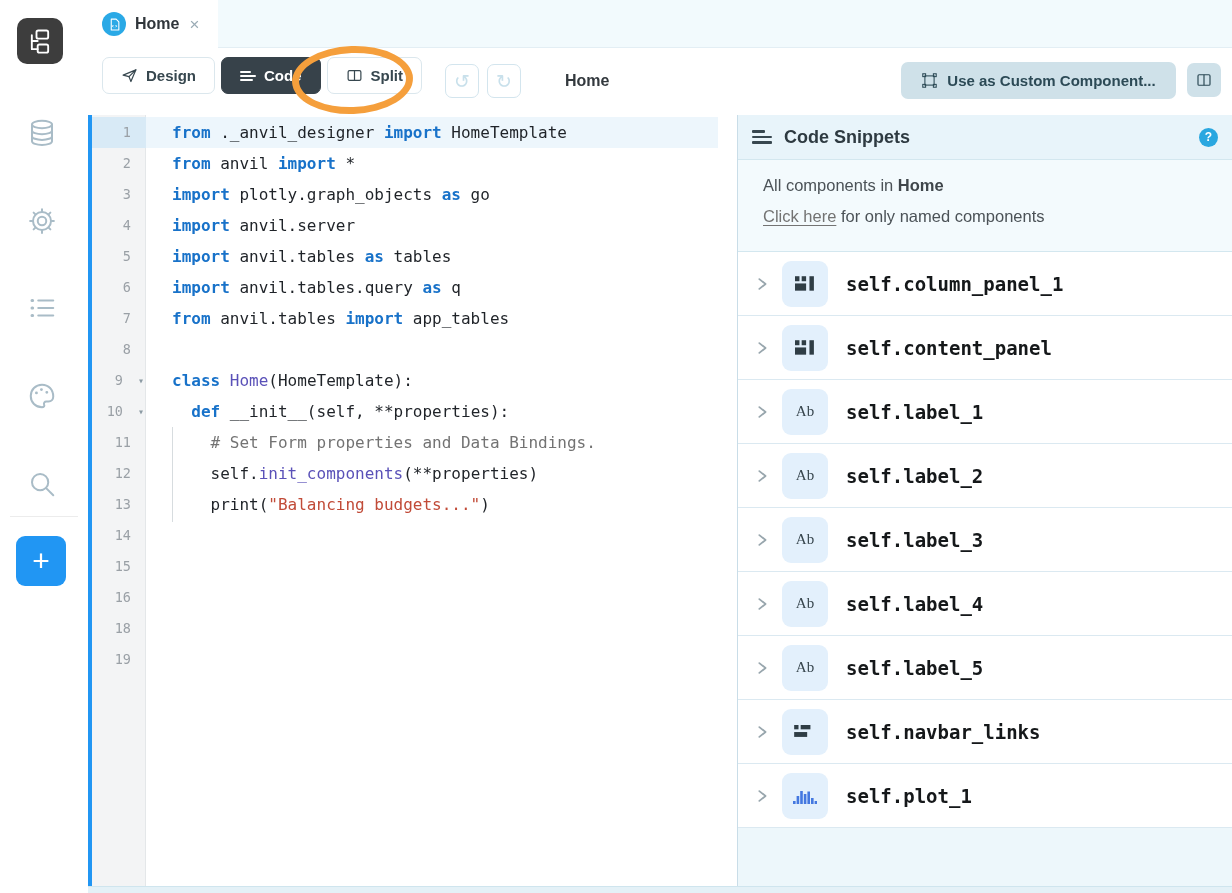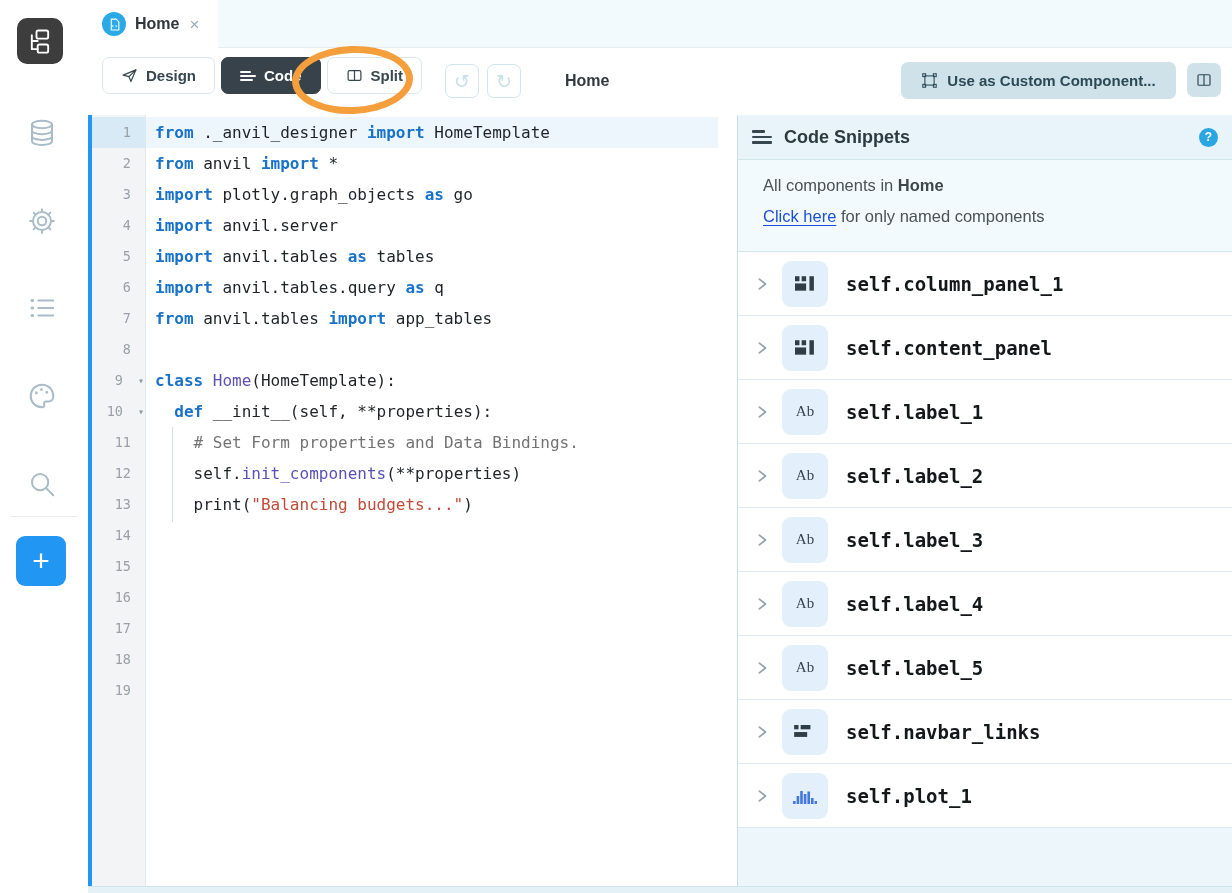--- a/index.html
+++ b/index.html
@@ -44,41 +44,41 @@
   .annotation { position:absolute; left:204px; top:46px; width:121px; height:68px; border:7px solid #f59f3c; border-radius:50%; transform:rotate(-2deg); z-index:40; pointer-events:none; }
 
   
   .editor { position:absolute; left:88px; top:115px; width:649px; bottom:7px; background:#fff; overflow:hidden; }
   .accent { position:absolute; left:0; top:0; width:4px; height:100%; background:#2196f3; }
   .gutterbg { position:absolute; left:4px; top:0; width:54px; height:100%; background:#f3f4f5; border-right:1px solid #e4e7e9; }
   .codewrap { position:absolute; left:4px; top:2px; right:0; }
   .codeline { display:flex; height:31px; cursor:text; }
   .ln { position:relative; width:54px; flex:0 0 54px; text-align:right; padding-right:14px; font-family:"DejaVu Sans Mono", monospace; font-size:13.5px; line-height:31px; color:#9aa0a6; border-right:1px solid transparent; }
   .ln .fold { position:absolute; right:1px; top:0; font-size:10px; color:#8b9aa3; cursor:pointer; }
-  .codetext { flex:1; padding-left:9px; font-family:"DejaVu Sans Mono", monospace; font-size:16px; line-height:31px; color:#1f2328; white-space:pre; }
+  .codetext { flex:1; padding-left:26px; font-family:"DejaVu Sans Mono", monospace; font-size:16px; line-height:31px; color:#1f2328; white-space:pre; }
   .codeline.active .ln { background:#d8eaf6; }
   .codeline.active .codetext { background:#edf6fc; margin-right:19px; }
   .tk-k { color:#1872c9; font-weight:bold; }
   .tk-c, .tk-f { color:#5a51b8; }
   .tk-m { color:#737373; }
   .tk-s { color:#c14b38; }
   .indent-guide { position:absolute; left:84px; top:312px; width:1px; height:95px; background:#d7dcdf; }
 
   
   .snippets { position:absolute; left:737px; top:115px; right:0; bottom:7px; border-left:1px solid #c9dde8; display:flex; flex-direction:column; background:#edf7fb; }
   .sn-header { height:45px; flex:0 0 45px; background:#e8f4fa; border-bottom:1px solid #d3e7ef; display:flex; align-items:center; padding:7px 14px; }
   .sn-menu { width:22px; margin-right:10px; cursor:pointer; }
   .sn-menu span { display:block; height:2.5px; background:#37474f; border-radius:1px; margin:3px 0; }
   .sn-menu .s1 { width:13px; } .sn-menu .s2 { width:20px; } .sn-menu .s3 { width:20px; }
   .sn-title { font-size:18px; font-weight:bold; color:#2e3a41; }
   .sn-help { margin-left:auto; width:19px; height:19px; border-radius:50%; background:#2aa7e0; color:#fff; font-size:12px; font-weight:bold; display:flex; align-items:center; justify-content:center; cursor:pointer; }
   .sn-info { flex:0 0 92px; background:#f3fafd; border-bottom:1px solid #d3e7ef; padding:16px 0 0 25px; font-size:16.5px; color:#4b5257; }
   .sn-info .row1 { margin-bottom:12px; }
   .sn-info b { color:#3f464b; }
-  .sn-link { text-decoration:underline; text-underline-offset:3px; cursor:pointer; color:#1d4ed8; }
+  .sn-link { text-decoration:underline; text-underline-offset:3px; cursor:pointer; color:#737373; }
   .sn-list { flex:1 1 auto; }
   .sn-row { height:64px; background:#fff; border-bottom:1px solid #dbe9f1; position:relative; display:flex; align-items:center; cursor:pointer; }
   .sn-chev { position:absolute; left:16px; width:16px; height:16px; }
   .sn-chev svg { stroke:#98a6ad; fill:none; stroke-width:2; stroke-linecap:round; stroke-linejoin:round; }
   .sn-tile { position:absolute; left:44px; width:46px; height:46px; background:#e3f0fc; border-radius:9px; display:flex; align-items:center; justify-content:center;font-family:Liberation Serif, serif; }
   .sn-tile svg rect { fill:#2f3d45; }
   .sn-tile .ab { font-size:15px; color:#37454d; }
   .sn-tile svg.plot rect { fill:#4478e0; }
   .sn-name { position:absolute; left:108px; font-family:"DejaVu Sans Mono", monospace; font-size:19px; font-weight:bold; color:#15181a; }
 
@@ -269,24 +269,20 @@
         </div>
         <div class="codeline">
           <span class="ln">15</span>
           <span class="codetext"></span>
         </div>
         <div class="codeline">
           <span class="ln">16</span>
           <span class="codetext"></span>
         </div>
         <div class="codeline">
-          <span class="ln">17</span>
-          <span class="codetext"></span>
-        </div>
-        <div class="codeline">
           <span class="ln">18</span>
           <span class="codetext"></span>
         </div>
         <div class="codeline">
           <span class="ln">19</span>
           <span class="codetext"></span>
         </div>
       </div>
     <div class="indent-guide"></div>
   </div>

